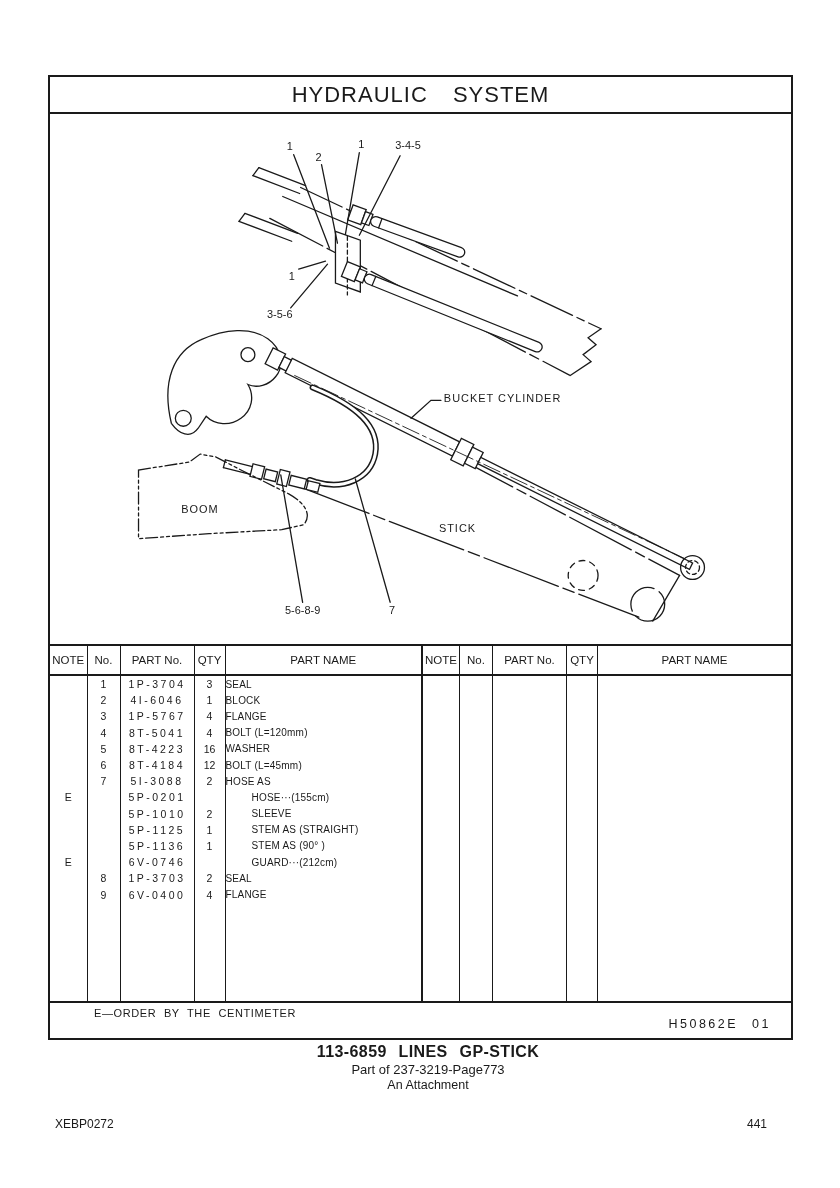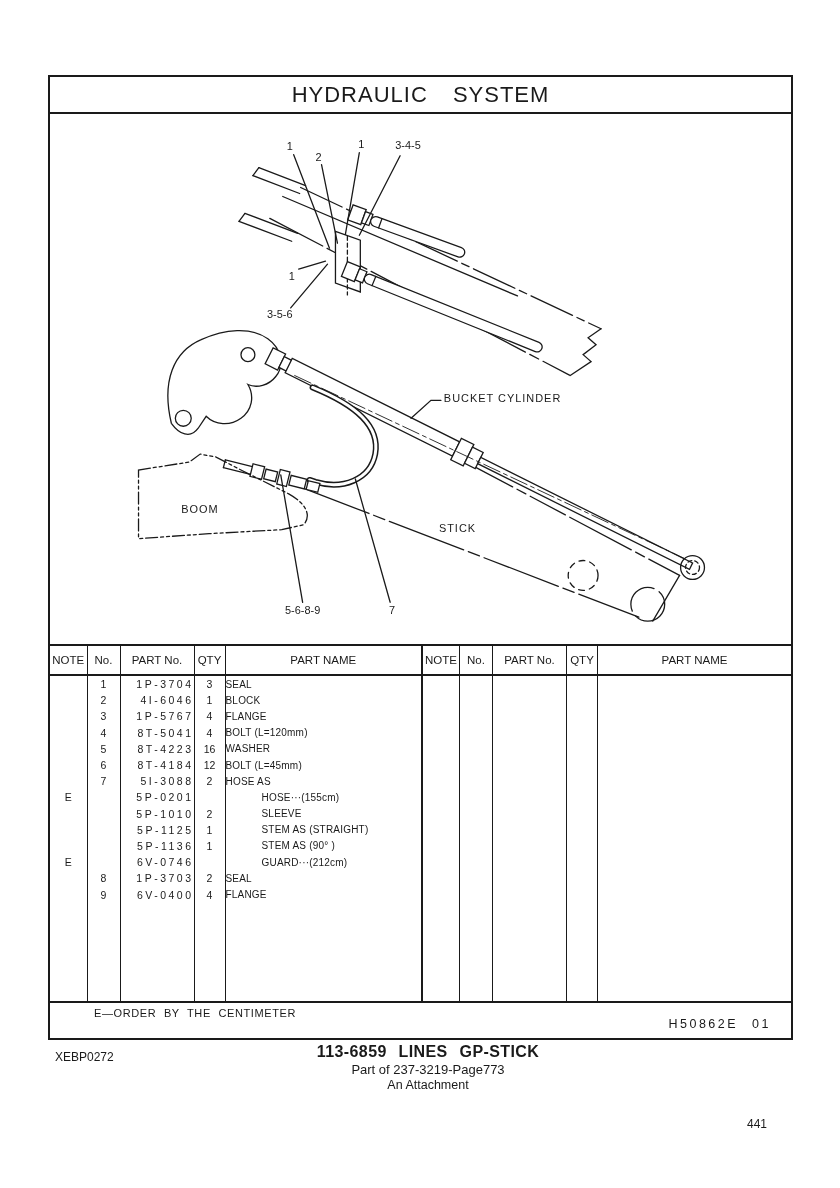--- a/index.html
+++ b/index.html
@@ -33,35 +33,35 @@
   th,td{ border-left:1.6px solid var(--ink); border-right:1.6px solid var(--ink); padding:0; overflow:hidden; white-space:nowrap; }
   thead th{
     border-bottom:2px solid var(--ink); height:28px;
     font-weight:400; font-size:11.5px; text-align:center; vertical-align:middle;
   }
   tbody td{ font-size:10.5px; height:16.2px; vertical-align:middle; }
   tr.filler td{ height:auto; }
   .half-left th:first-child,.half-left td:first-child{ border-left:none; }
   .half-right th:last-child,.half-right td:last-child{ border-right:none; }
   .c-note,.c-no,.c-qty{ text-align:center; }
-  .c-part{ text-align:right; letter-spacing:2.5px; }
+  .c-part{ text-align:center; letter-spacing:2.5px; }
   .c-name{ text-align:left; font-size:10px; letter-spacing:0.2px; }
-  .c-name.indent{ padding-left:36px; }
+  .c-name.indent{ padding-left:26px; }
 
   .note-row{ flex:1; position:relative; }
   .order-note{ position:absolute; left:8px; top:4px; font-size:11px; letter-spacing:0.6px; word-spacing:4px;padding-left:36px; }
   .doc-code{ position:absolute; right:20px; bottom:7px; font-size:12.5px; letter-spacing:2.5px; }
   .doc-code .rev{ margin-left:14px; }
 
   .caption{ position:absolute; left:8px; top:1043px; width:840px; text-align:center; }
   .caption-title{ font-size:16px; font-weight:bold; letter-spacing:0.4px; word-spacing:7px; }
   .caption-line2{ font-size:13px; margin-top:1px; }
   .caption-line3{ font-size:12.5px; margin-top:1px; }
 
-  .footer-left{ position:absolute; left:55px; top:1050px; font-size:12px; }
+  .footer-left{ position:absolute; left:55px; top:1117px; font-size:12px; }
   .page-num{ position:absolute; right:73px; top:1117px; font-size:12px; }
 
   .dia-label{ font-size:11px; fill:var(--ink); }
   .dia-label.wide{ letter-spacing:1px; }
 </style>
 </head>
 <body>
 
 <div class="page">
   <div class="sheet">

